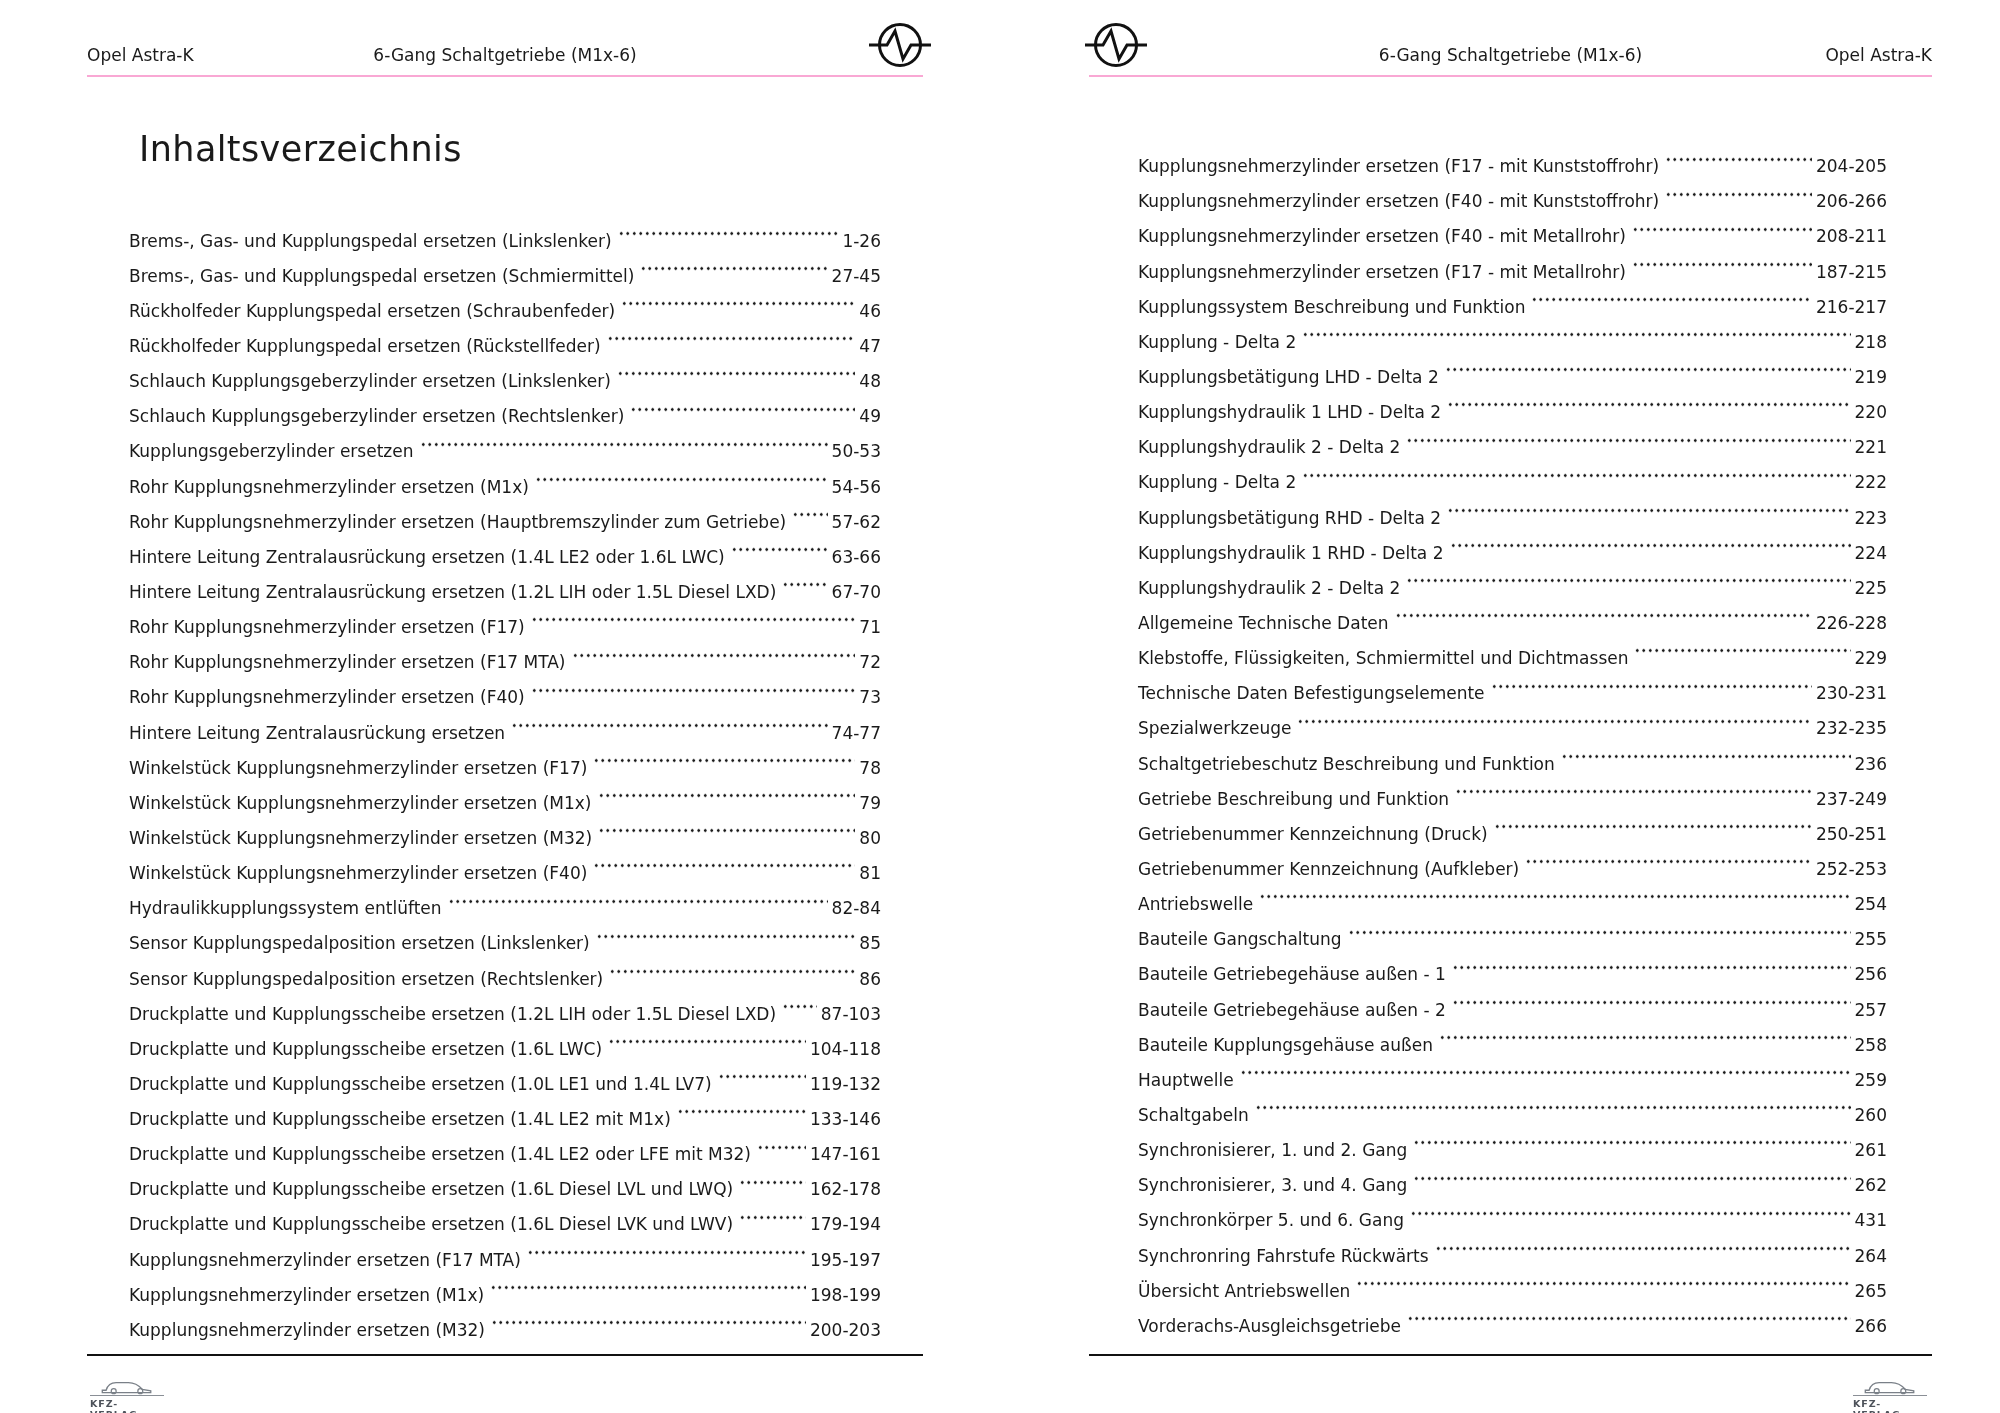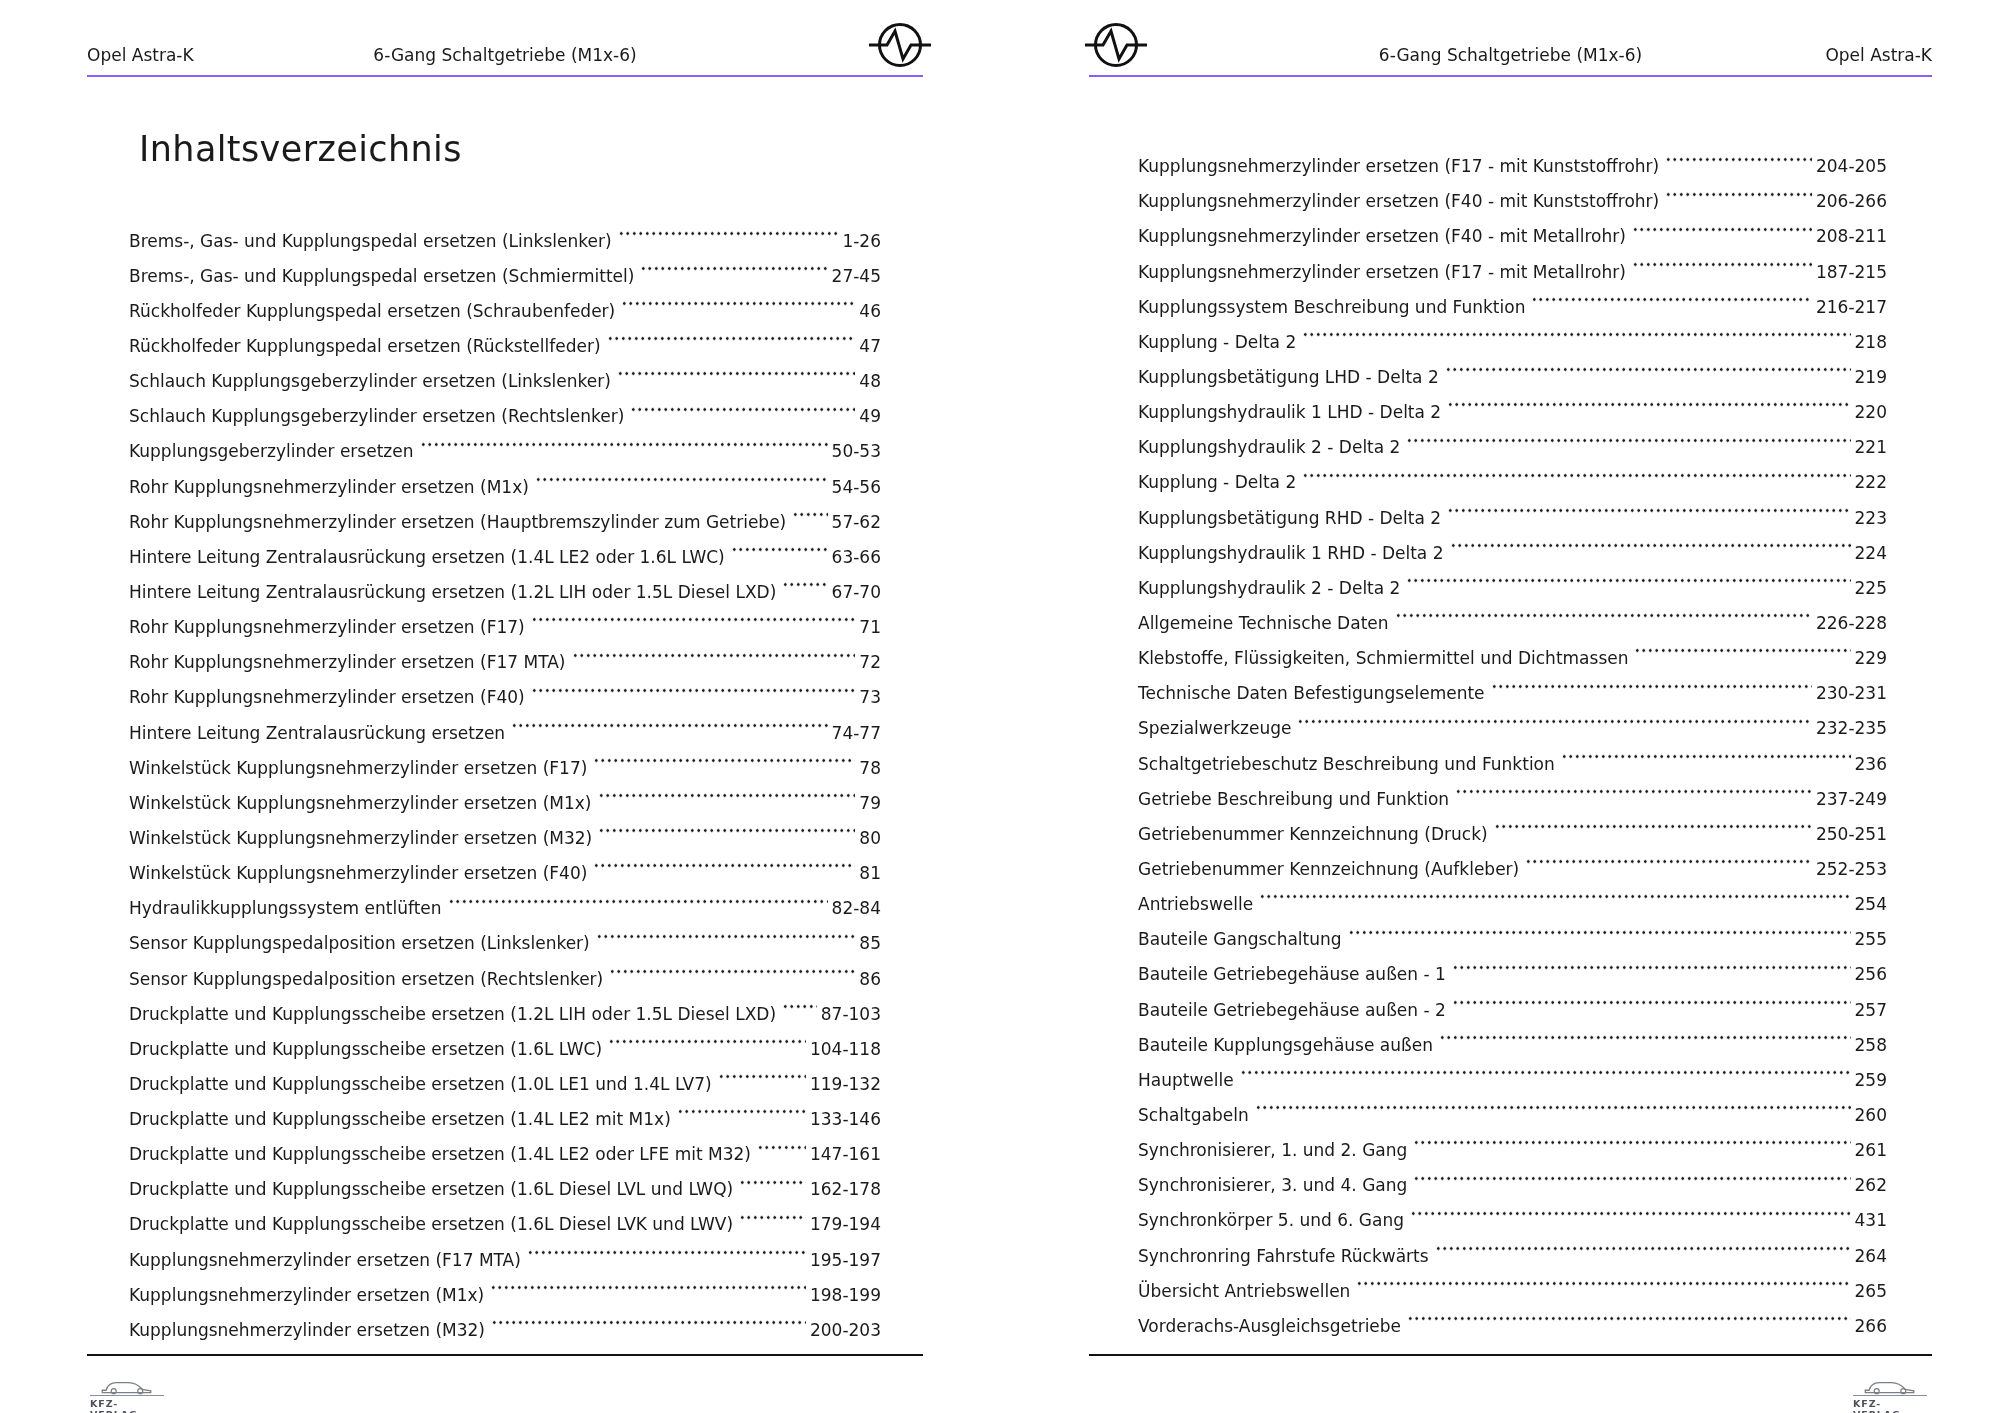--- a/index.html
+++ b/index.html
@@ -8,21 +8,21 @@
     width:2000px; height:1413px;
     font-family:"DejaVu Sans","Liberation Sans",sans-serif;
     color:#1a1a1a;
   }
   .canvas { position:relative; width:2000px; height:1413px; background:#ffffff; overflow:hidden; }
 
   .page { position:absolute; top:0; height:1413px; }
   .page-left  { left:87px;  width:836px; }
   .page-right { left:1089px; width:843px; }
 
-  .page-header { position:relative; height:77px; border-bottom:2px solid #8b5cf6; }
+  .page-header { position:relative; height:77px; border-bottom:2px solid #f9a8d4; }
   .hdr-text { position:absolute; bottom:10px; font-size:17px; white-space:nowrap; }
   .hdr-left   { left:0; }
   .hdr-center { left:50%; transform:translateX(-50%); }
   .hdr-right  { right:0; }
 
   .opel-logo { position:absolute; width:66px; height:54px; top:18px; background:#fff; }
   .page-left  .opel-logo { right:-10px; }
   .page-right .opel-logo { left:-6px; }
 
   .toc-title { font-size:35px; font-weight:normal; letter-spacing:0.4px; line-height:32.4px;

